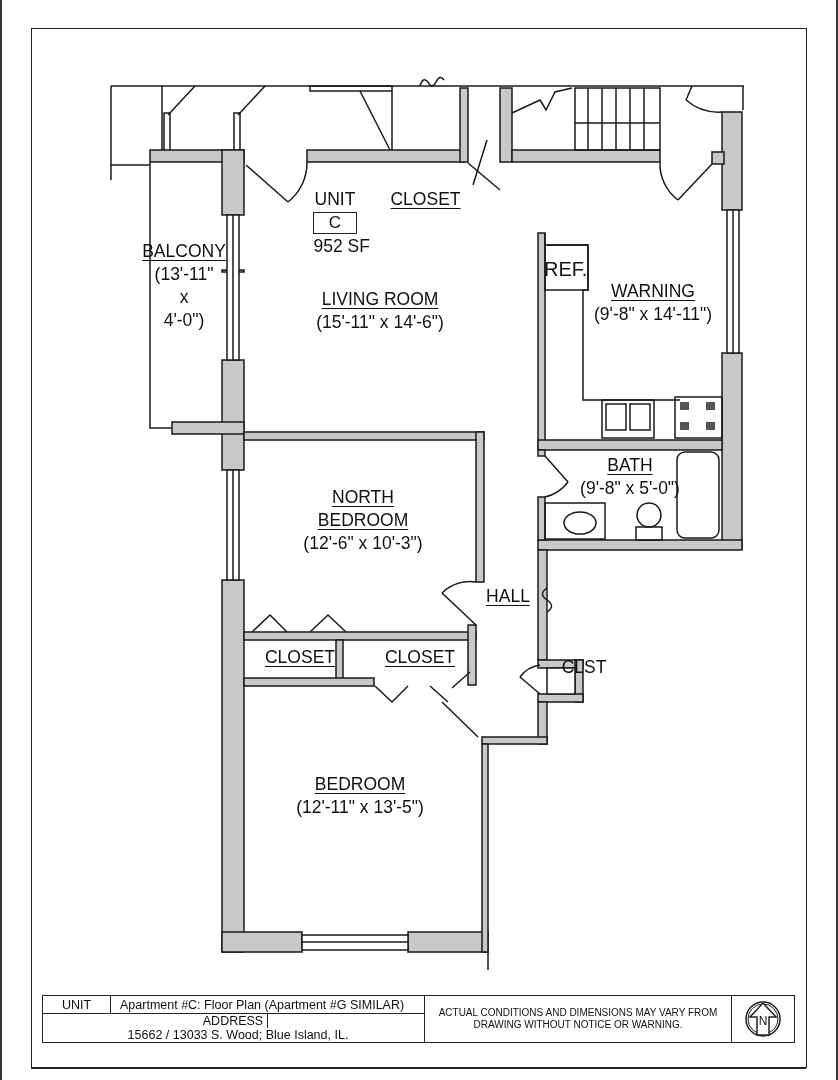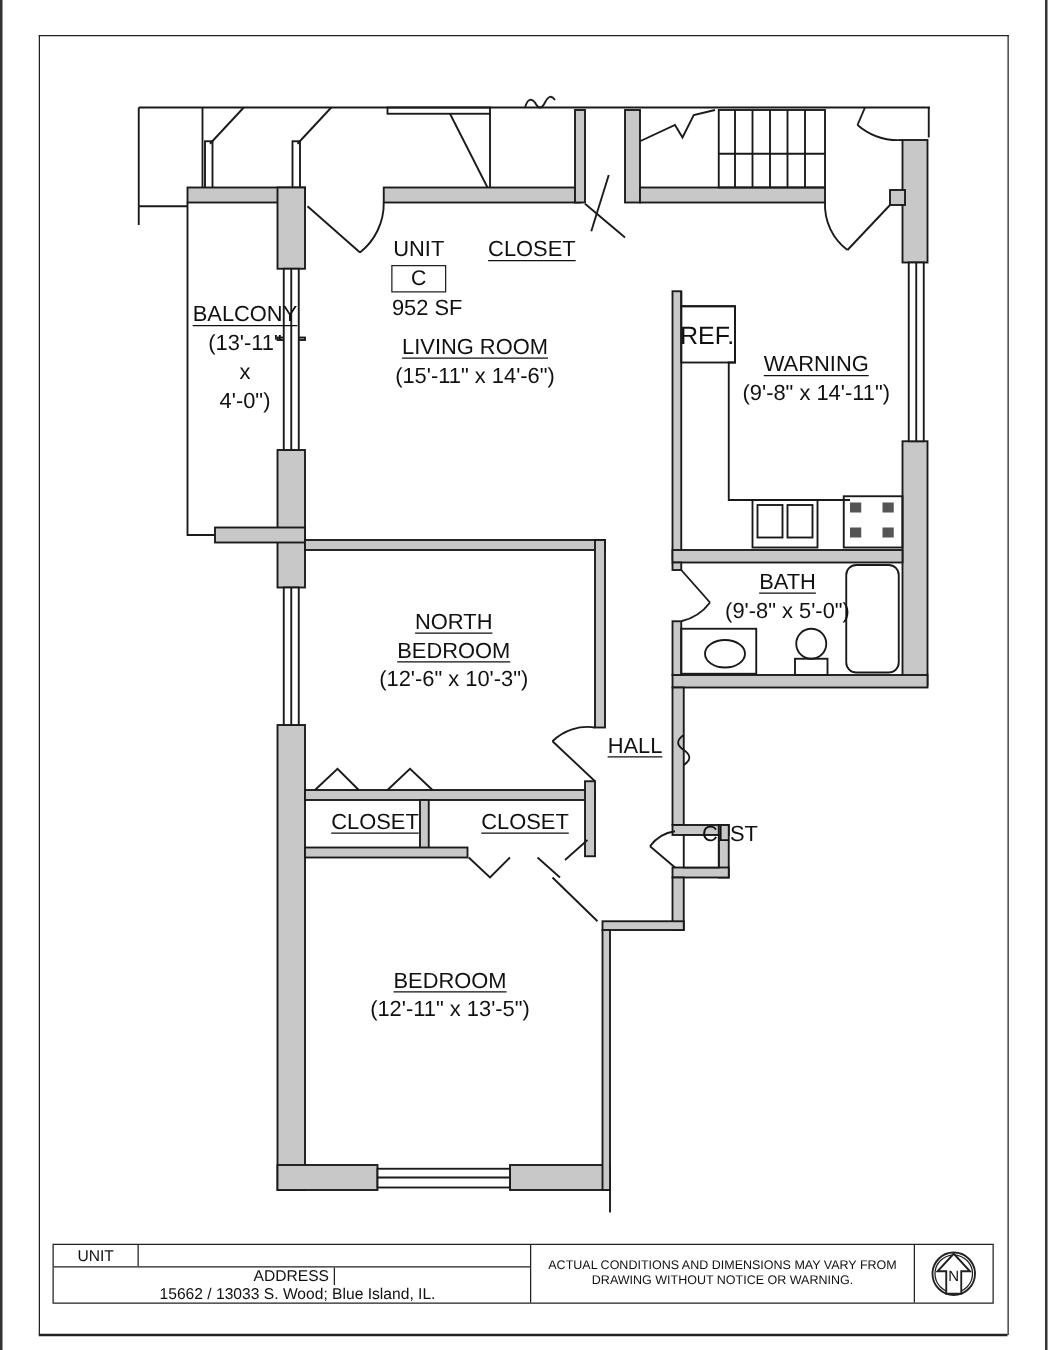--- a/index.html
+++ b/index.html
@@ -181,28 +181,28 @@
 <div class="lbl" style="left:300px; top:188px; width:70px;">
   <div>UNIT</div>
   <div class="unit-box">C</div>
 </div>
 <div class="lbl" style="left:290px; top:235px; width:80px;text-align:right;">952 SF</div>
 
 <div class="lbl" style="left:378px; top:188px; width:95px;">
   <span class="u">CLOSET</span>
 </div>
 
-<div class="lbl" style="left:136px; top:240px; width:120px;">
+<div class="lbl" style="left:124px; top:240px; width:120px;">
   <div><span class="u">BALCONY</span></div>
   <div>(13'-11"</div>
   <div>x</div>
   <div>4'-0")</div>
 </div>
 
-<div class="lbl" style="left:290px; top:266px; width:180px;">
+<div class="lbl" style="left:290px; top:288px; width:180px;">
   <div><span class="u">LIVING ROOM</span></div>
   <div>(15'-11" x 14'-6")</div>
 </div>
 
 <div class="lbl" style="left:544px; top:258px; width:40px; text-align:left; font-size:20px;">REF.</div>
 
 <div class="lbl" style="left:582px; top:280px; width:142px;">
   <div><span class="u">WARNING</span></div>
   <div>(9'-8" x 14'-11")</div>
 </div>
@@ -233,20 +233,21 @@
 
 <div class="lbl" style="left:270px; top:773px; width:180px;">
   <div><span class="u">BEDROOM</span></div>
   <div>(12'-11" x 13'-5")</div>
 </div>
 
 <div class="titleblock">
   <div class="tb-left">
     <div class="tb-row">
       <div class="tb-key">UNIT</div>
+      <div class="tb-val">Apartment #C:  Floor Plan  (Apartment #G SIMILAR)</div>
     </div>
     <div class="tb-row">
       <div class="tb-key">ADDRESS</div>
       <div class="tb-val">15662 / 13033 S. Wood; Blue Island, IL.</div>
     </div>
   </div>
   <div class="tb-note">
     <div>ACTUAL  CONDITIONS AND DIMENSIONS MAY VARY FROM</div>
     <div>DRAWING WITHOUT NOTICE OR WARNING.</div>
   </div>

